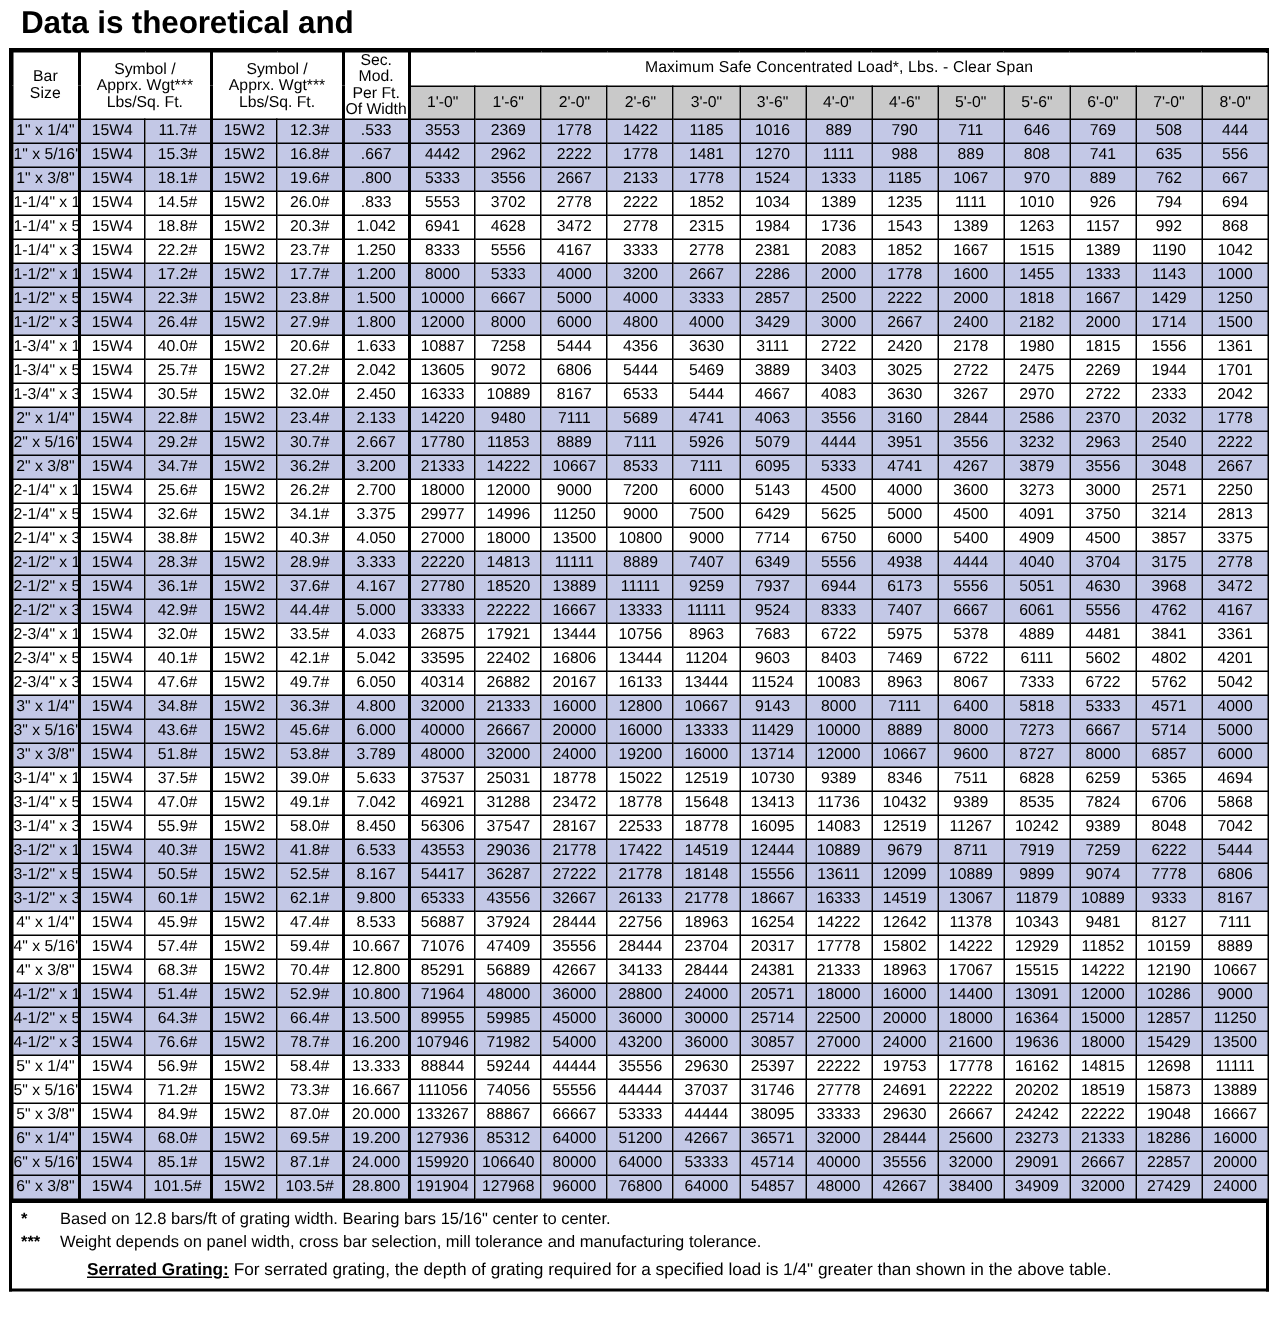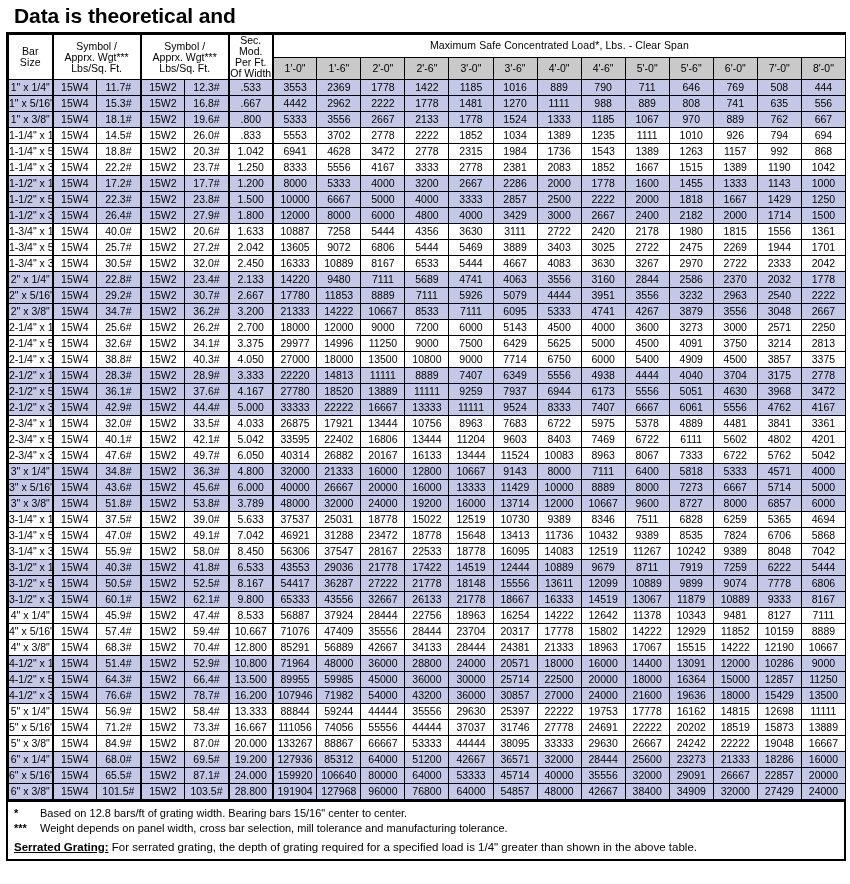--- a/index.html
+++ b/index.html
@@ -106,21 +106,21 @@
     flex: 0 0 26px;
     font-weight: bold;
     font-size: 11px;
   }
   .fn-text { flex: 1; }
   .fn-serrated {
     font-size: 11.5px;
     line-height: 16px;
     padding: 3px 6px 0 6px;
   }
-  .fn-serrated b { text-decoration: underline; }
+  .fn-serrated b { text-decoration: underline; margin-left: 44px; }
 </style>
 </head>
 <body>
 
 <div id="heading">
   <div class="hline">Data is theoretical and</div>
 </div>
 
 <div id="table-wrap">
   <table class="grid">
@@ -1064,21 +1064,21 @@
           <td class="load">28444</td>
           <td class="load">25600</td>
           <td class="load">23273</td>
           <td class="load">21333</td>
           <td class="load">18286</td>
           <td class="load">16000</td>
         </tr>
         <tr class="shade">
           <td class="size">6" x 5/16"</td>
           <td class="sym vsep-l">15W4</td>
-          <td class="wgt">65.5#</td>
+          <td class="wgt">85.1#</td>
           <td class="sym vsep-l">15W2</td>
           <td class="wgt">87.1#</td>
           <td class="secmod vsep-l vsep-r">24.000</td>
           <td class="load">159920</td>
           <td class="load">106640</td>
           <td class="load">80000</td>
           <td class="load">64000</td>
           <td class="load">53333</td>
           <td class="load">45714</td>
           <td class="load">40000</td>

